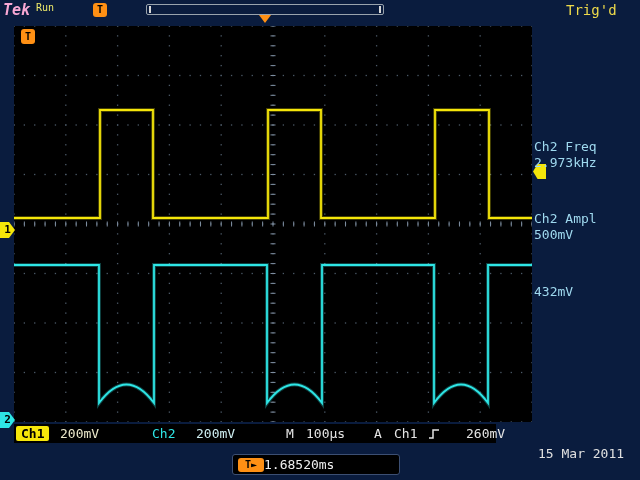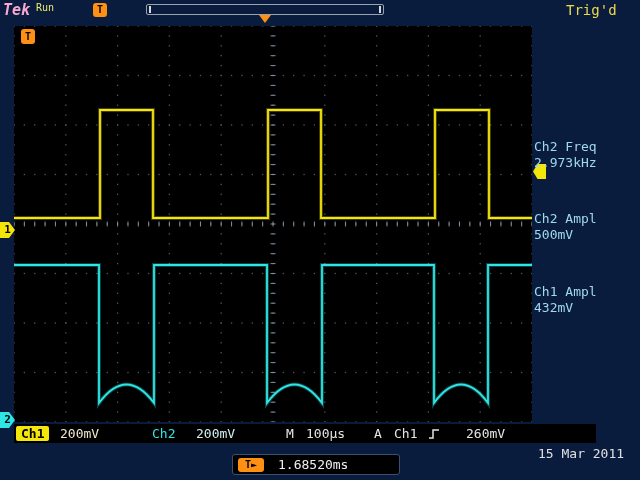--- a/index.html
+++ b/index.html
@@ -28,39 +28,39 @@
   .marker-ch1{left:0;top:222px;background:#f5e60a}
   .marker-ch2{left:0;top:412px;background:#2ee6e6}
   .trig-level-marker{position:absolute;left:533px;top:164px;width:13px;height:15px;background:#f5e60a;
       clip-path:polygon(100% 0,35% 0,0 50%,35% 100%,100% 100%)}
 
   
   .meas{position:absolute;left:534px;width:104px;text-align:left;color:#9fd9ef;font-size:13px;line-height:16px}
   .meas-1{top:139px}.meas-2{top:211px}.meas-3{top:284px}
 
   
-  .status-bar{position:absolute;left:14px;top:424px;width:582px;height:19px;background:#000;font-size:13px}
+  .status-bar{position:absolute;left:14px;top:424px;width:482px;height:19px;background:#000;font-size:13px}
   .status-bar span{position:absolute;line-height:19px;white-space:nowrap}
   .ch1-badge{left:2px;top:2px;height:15px;line-height:15px !important;padding:0 5px;background:#f5e60a;
       color:#000;font-weight:bold;border-radius:2px}
   .ch1-scale{left:46px;color:#ece9cc}
   .ch2-label{left:138px;color:#2ee6e6}
   .ch2-scale{left:182px;color:#cfeff2}
   .tb-label{left:272px}
   .tb-value{left:292px}
   .trg-label{left:360px}
   .trg-source{left:380px}
   .slope-icon{left:414px;top:3px}
   .trg-level{left:452px}
 
   
   .trig-readout{position:absolute;left:232px;top:454px;width:168px;height:21px;background:#000;
       border:1px solid #3c4f73;border-radius:3px;display:flex;align-items:center;padding:0 5px}
   .trig-readout-badge{width:26px;height:14px;font-size:10px;line-height:14px}
-  .trig-readout-value{margin-left:14px;color:#efefef;font-size:13px}
+  .trig-readout-value{margin-left:0;color:#efefef;font-size:13px}
 
   
   .datetime{position:absolute;left:538px;top:446px;width:100px;text-align:left;font-size:13px;
       line-height:16px;color:#e0e0e0}
 </style>
 </head>
 <body>
 
 <div class="tek-logo">Tek</div>
 <div class="acq-status">Run</div>
@@ -1092,21 +1092,20 @@
 
 <div class="meas meas-1">
   <div>Ch2 Freq</div>
   <div>2.973kHz</div>
 </div>
 <div class="meas meas-2">
   <div>Ch2 Ampl</div>
   <div>500mV</div>
 </div>
 <div class="meas meas-3">
-  <div>Ch1 Ampl</div>
   <div>432mV</div>
 </div>
 
 <div class="status-bar">
   <span class="ch1-badge">Ch1</span>
   <span class="ch1-scale">200mV</span>
   <span class="ch2-label">Ch2</span>
   <span class="ch2-scale">200mV</span>
   <span class="tb-label">M</span>
   <span class="tb-value">100µs</span>

